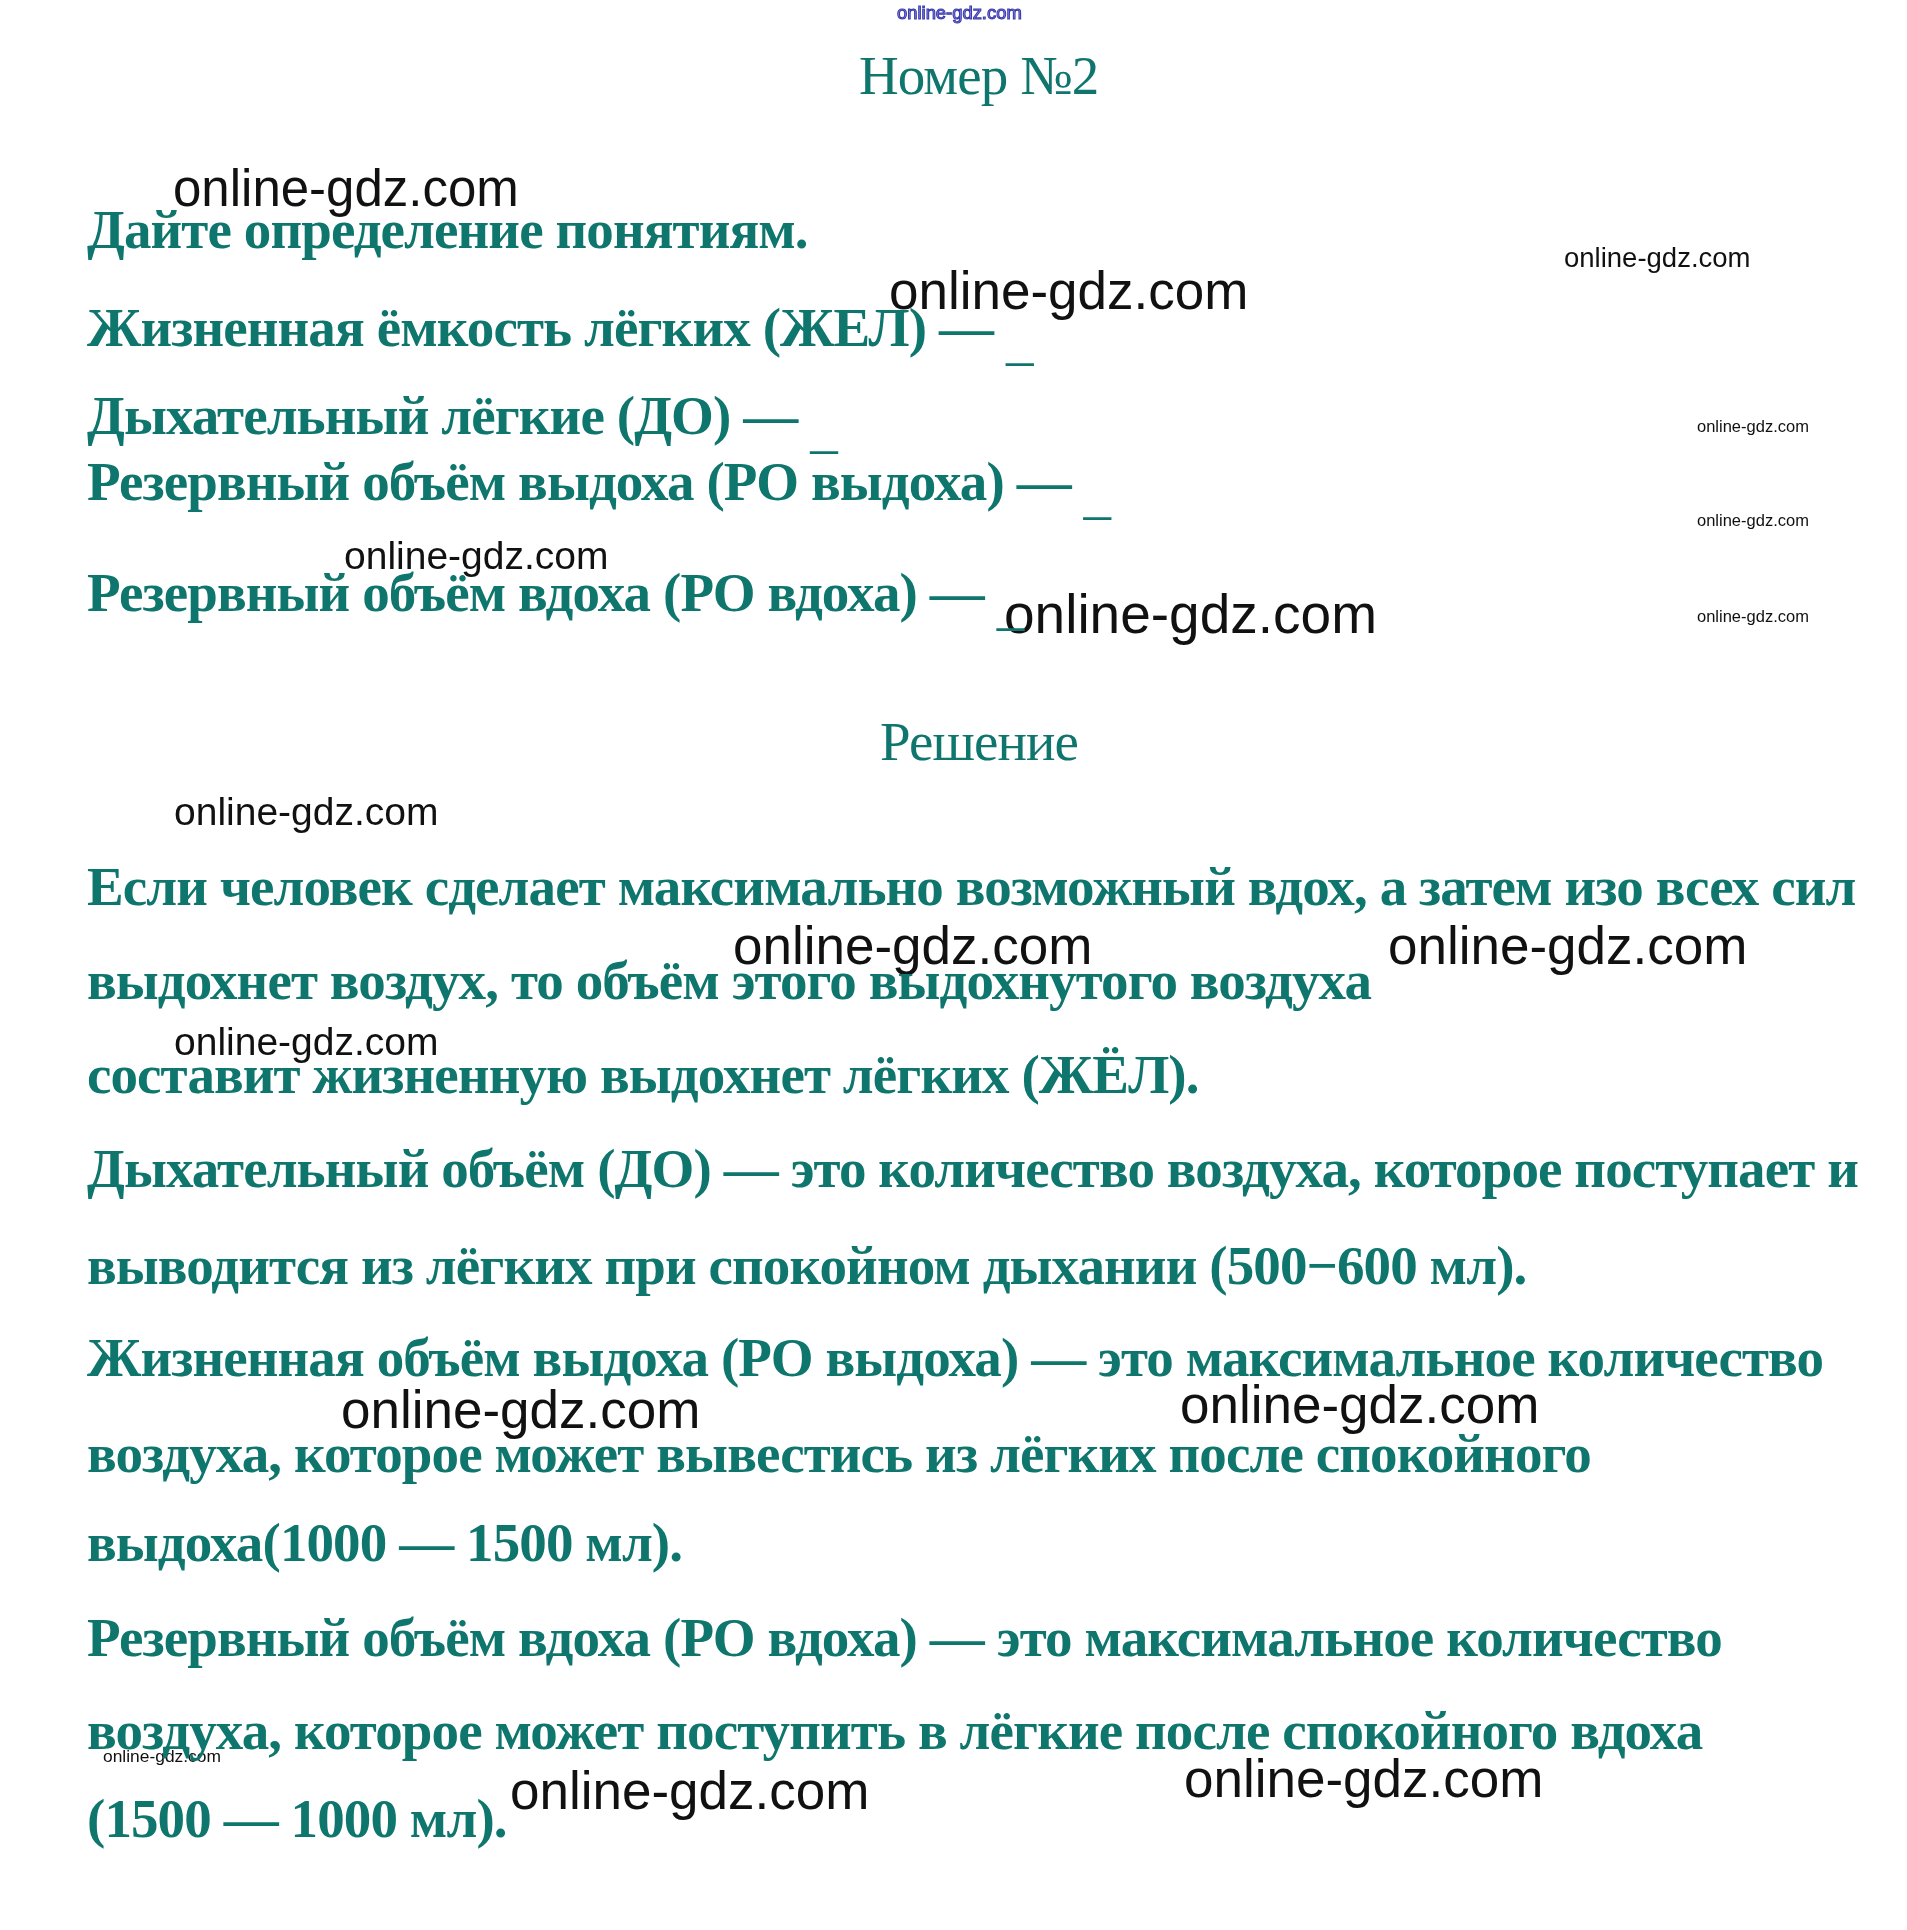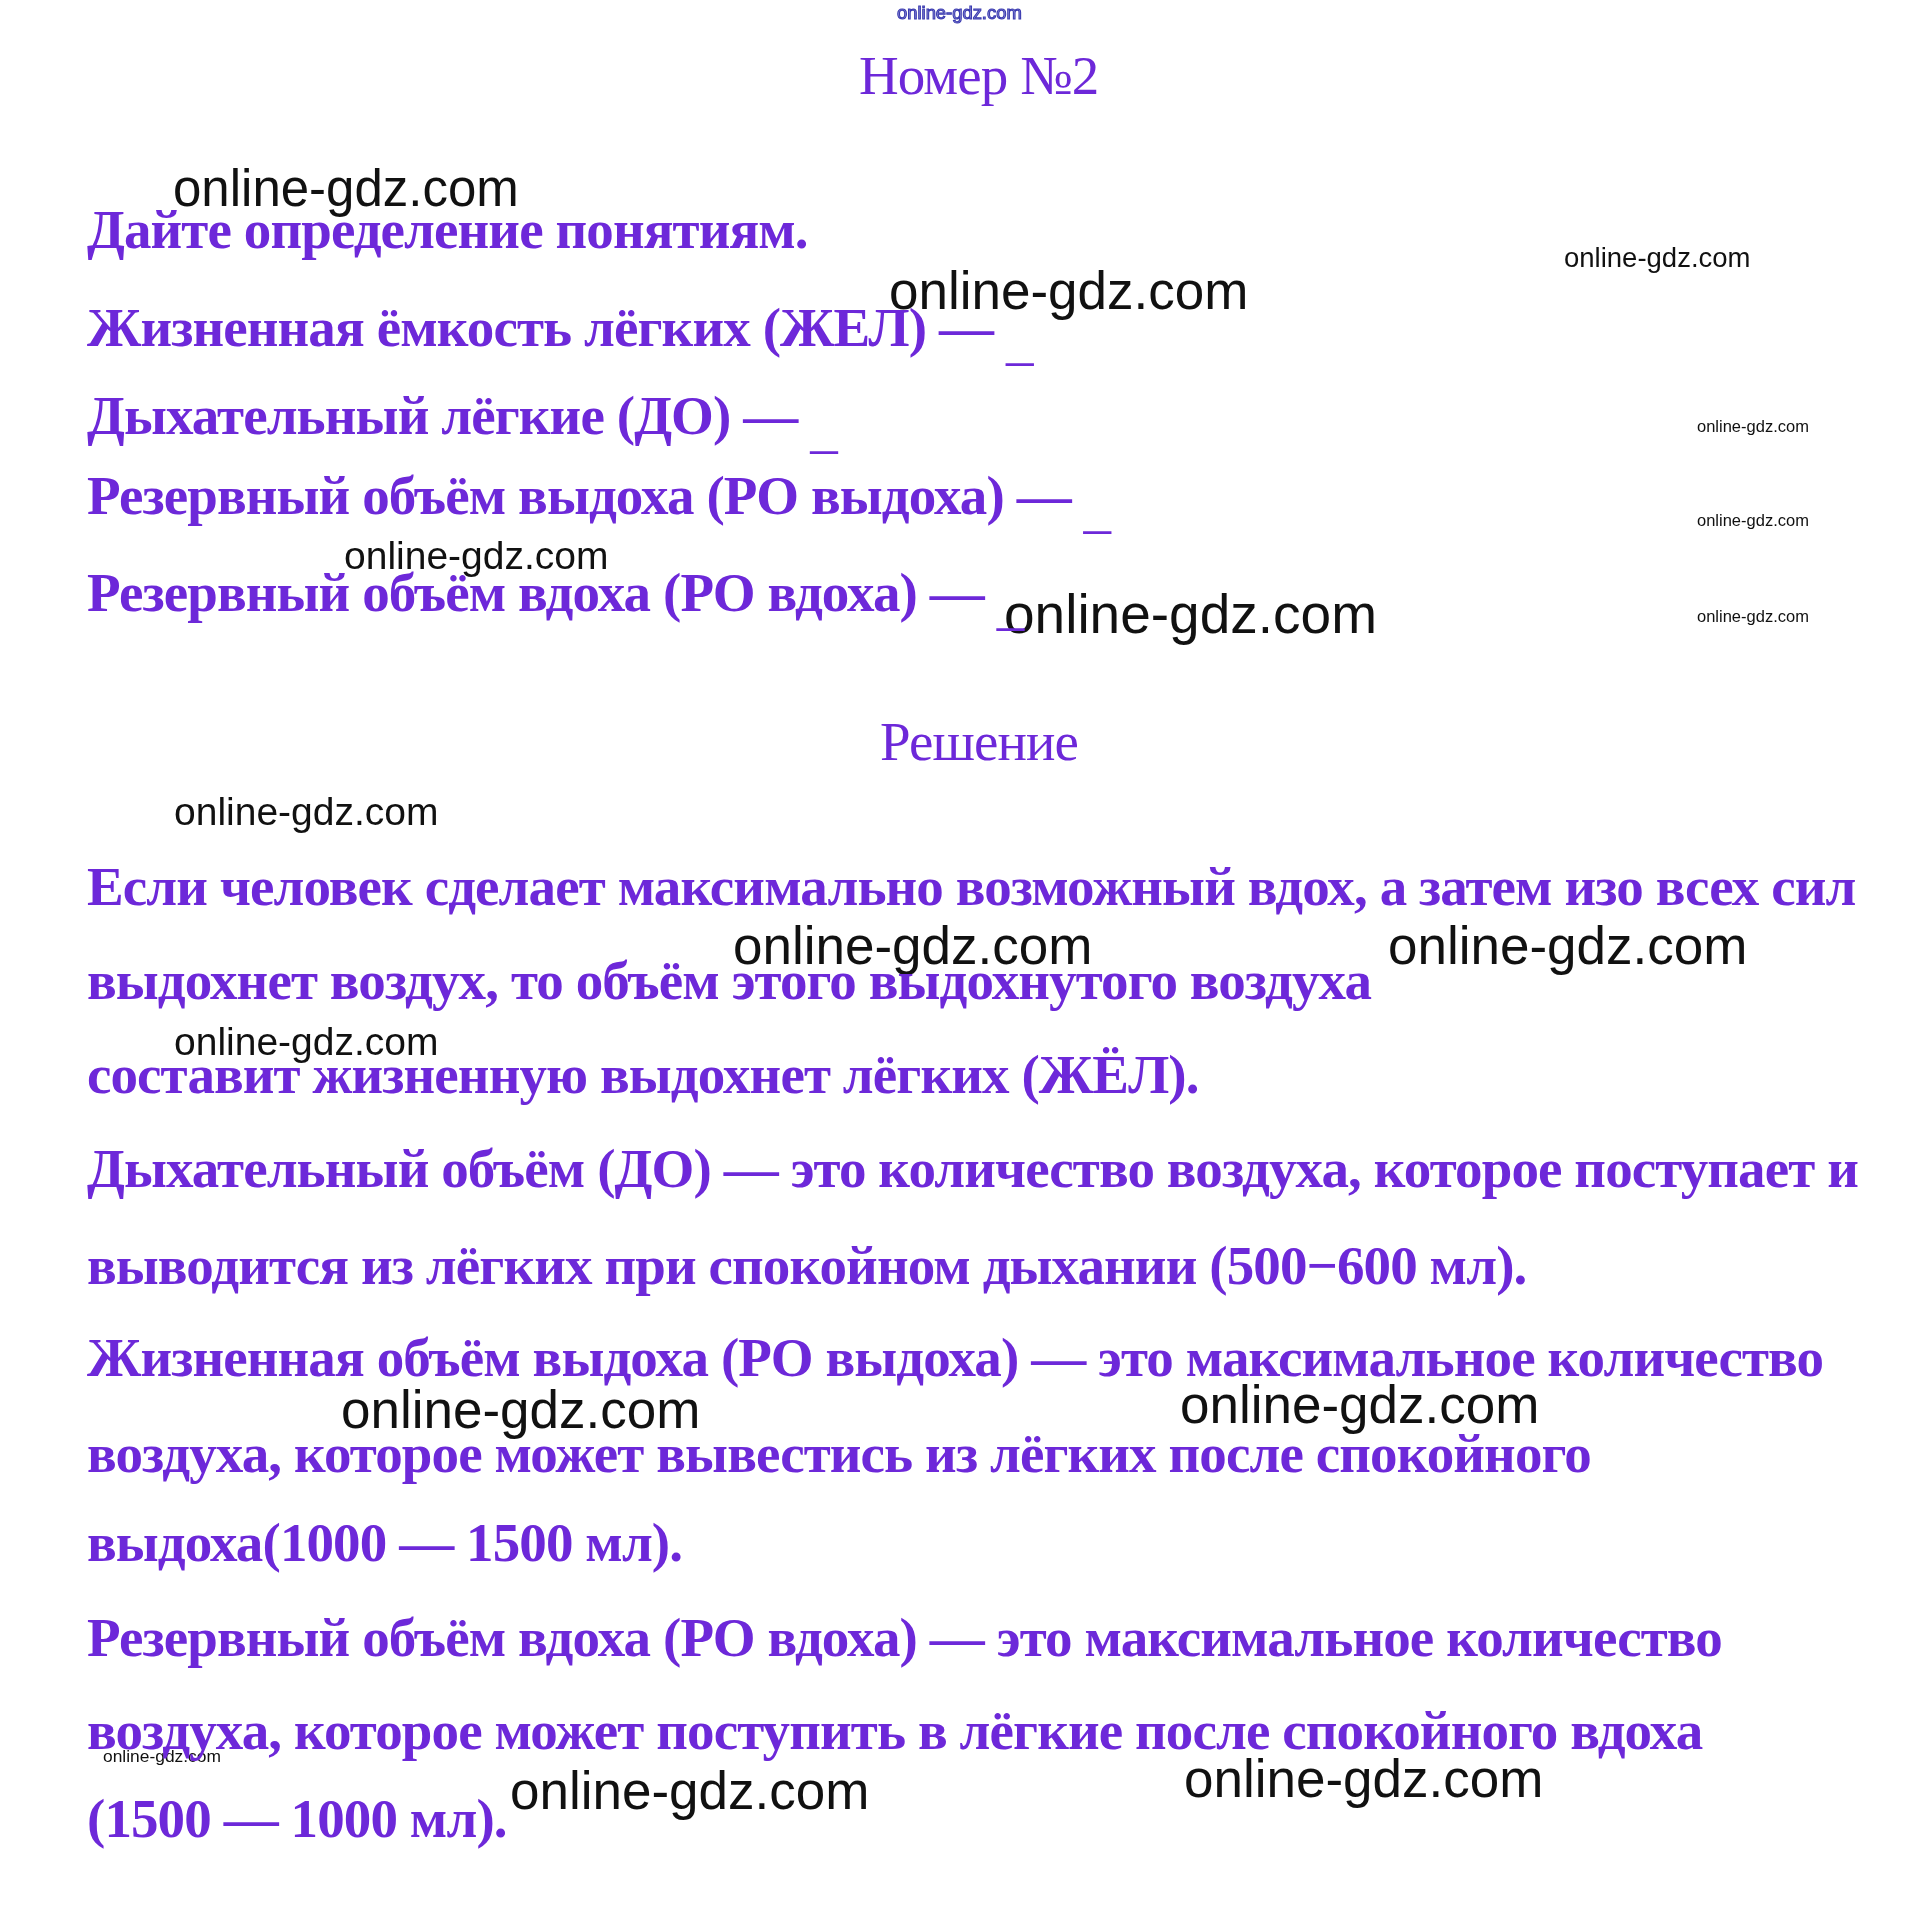--- a/index.html
+++ b/index.html
@@ -16,21 +16,21 @@
     font-family: "Liberation Serif", "DejaVu Serif", serif;
     color: #000000;
   }
   .doc-title, .solution-title, .text-line {
     position: absolute;
     font-family: "Liberation Serif", "DejaVu Serif", serif;
     font-size: 55px;
     line-height: 1;
     letter-spacing: -0.9px;
     white-space: nowrap;
-    color: #6d28d9;
+    color: #0f766e;
   }
   .text-line .run { font-weight: bold; }
   .text-line .run.bold { font-weight: bold; }
   .text-line .blank {
     position: relative;
     top: 0.24em;
     font-weight: normal;
   }
   .wm {
     position: absolute;
@@ -68,21 +68,21 @@
       <div class="wm" style="left: 341px; top: 1383px; font-size: 53px;">online-gdz.com</div>
       <div class="wm" style="left: 1180px; top: 1378px; font-size: 53px;">online-gdz.com</div>
       <div class="wm" style="left: 103px; top: 1748px; font-size: 17.4px;">online-gdz.com</div>
       <div class="wm" style="left: 510px; top: 1764px; font-size: 53px;">online-gdz.com</div>
       <div class="wm" style="left: 1184px; top: 1752px; font-size: 53px;">online-gdz.com</div>
     </div>
   <div id="question-lines">
       <div class="text-line" style="top: 202px; left: 87px;"><span class="run">Дайте определение понятиям.</span></div>
       <div class="text-line" style="top: 300px; left: 87px;"><span class="run">Жизненная ёмкость лёгких (ЖЕЛ) — </span><span class="blank">_</span></div>
       <div class="text-line" style="top: 388px; left: 87px;"><span class="run">Дыхательный лёгкие (ДО) — </span><span class="blank">_</span></div>
-      <div class="text-line" style="top: 468px; left: 87px; text-align: right;"><span class="run">Резервный объём выдоха (РО выдоха) — </span><span class="blank">_</span></div>
+      <div class="text-line" style="top: 454px; left: 87px; text-align: right;"><span class="run">Резервный объём выдоха (РО выдоха) — </span><span class="blank">_</span></div>
       <div class="text-line" style="top: 565px; left: 87px;"><span class="run">Резервный объём вдоха (РО вдоха) — </span><span class="blank">_</span></div>
     </div>
   <div class="solution-title" style="top: 714px; left: 880px;">Решение</div>
   <div id="solution-lines">
       <div class="text-line" style="top: 859px; left: 87px;"><span class="run">Если человек сделает максимально возможный вдох, а затем изо всех сил</span></div>
       <div class="text-line" style="top: 953px; left: 87px;"><span class="run">выдохнет воздух, то объём этого выдохнутого воздуха</span></div>
       <div class="text-line" style="top: 1047px; left: 87px;"><span class="run">составит </span><span class="run bold">жизненную выдохнет лёгких (ЖЁЛ)</span><span class="run">.</span></div>
       <div class="text-line" style="top: 1141px; left: 87px;"><span class="run bold">Дыхательный объём (ДО)</span><span class="run"> — это количество воздуха, которое поступает и</span></div>
       <div class="text-line" style="top: 1238px; left: 87px;"><span class="run">выводится из лёгких при спокойном дыхании (500−600 мл).</span></div>
       <div class="text-line" style="top: 1330px; left: 87px;"><span class="run bold">Жизненная объём выдоха (РО выдоха)</span><span class="run"> — это максимальное количество</span></div>

